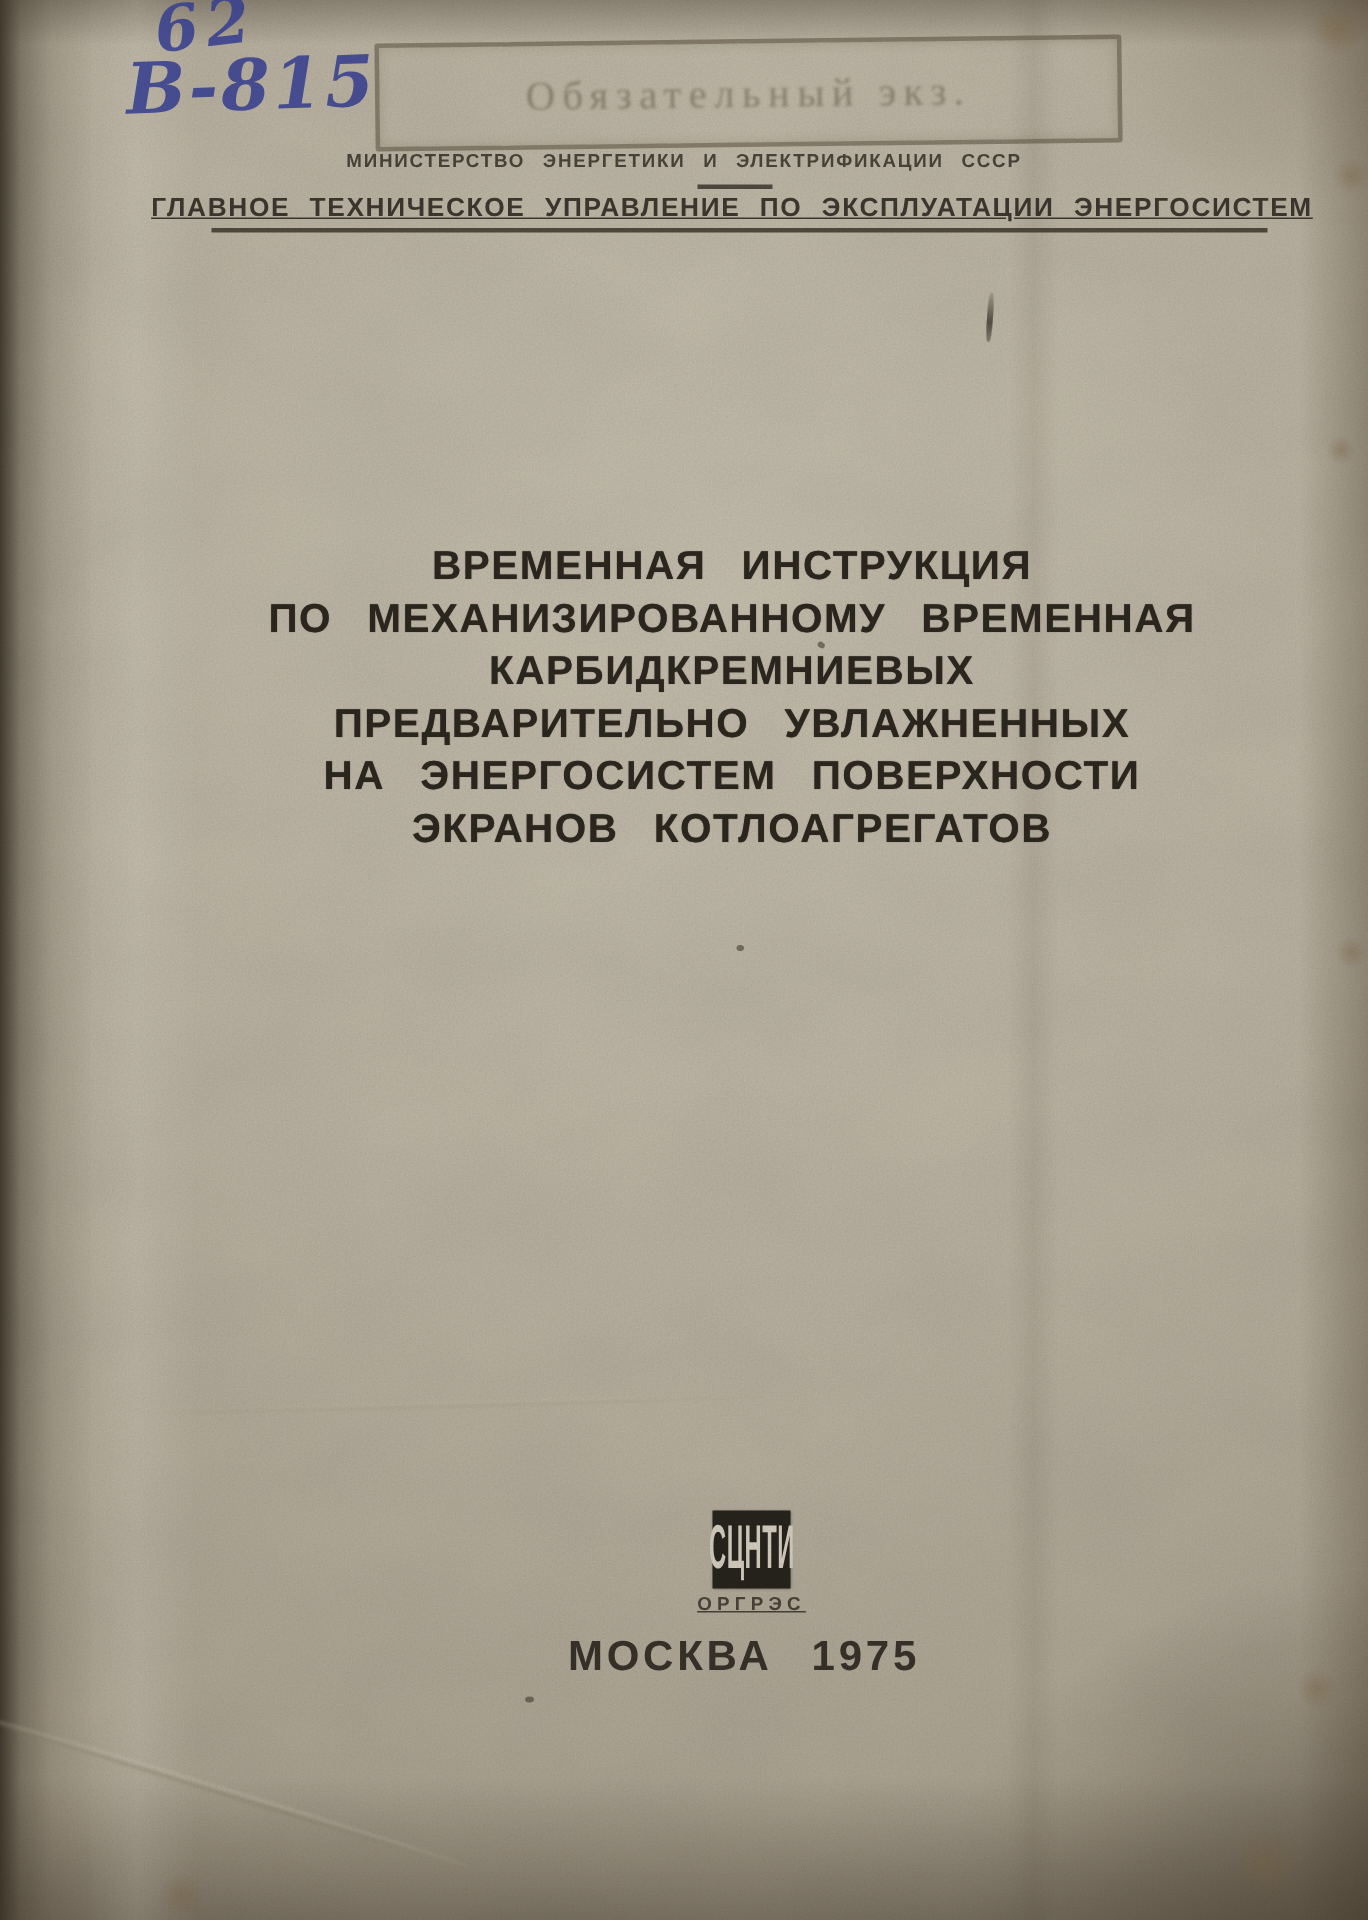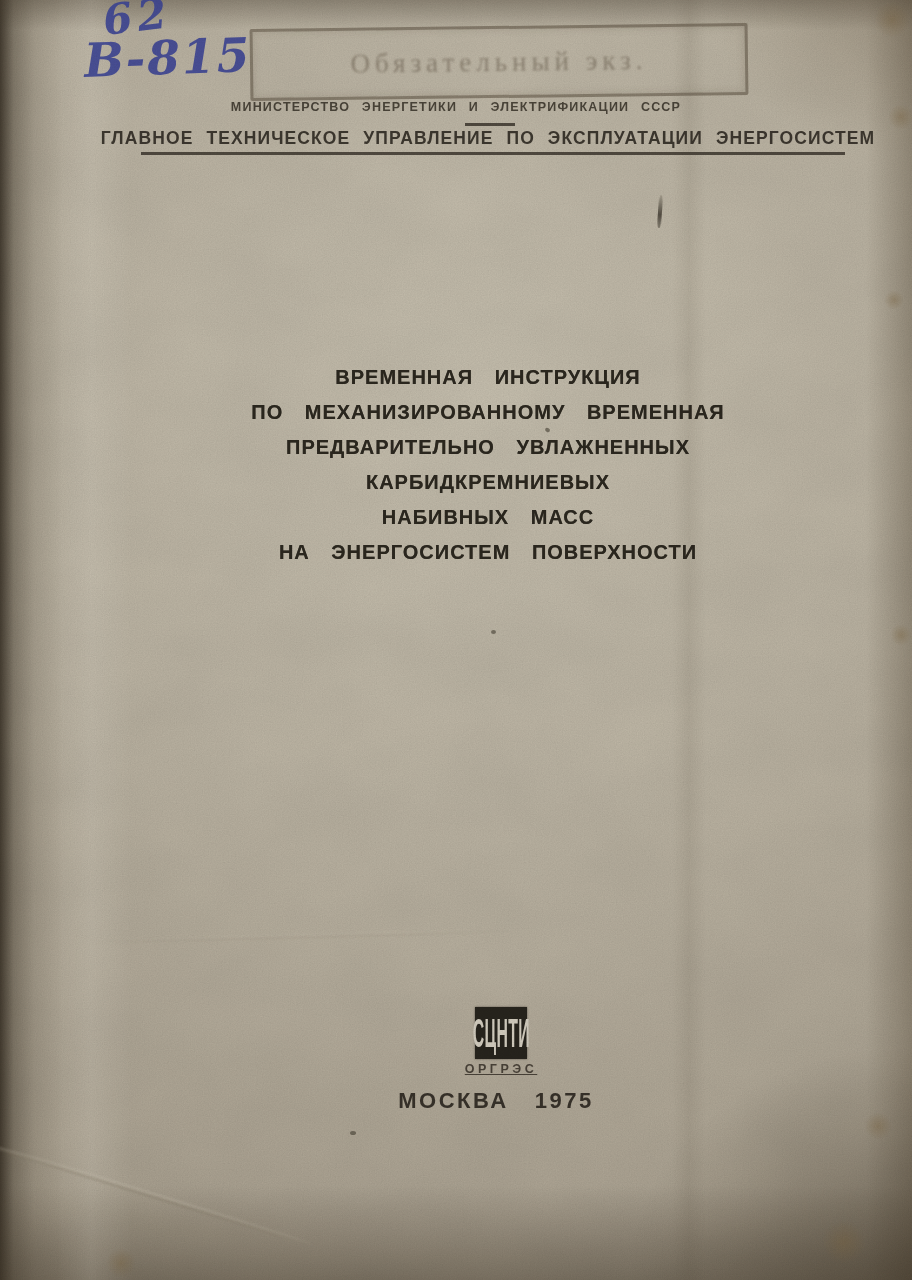--- a/index.html
+++ b/index.html
@@ -48,34 +48,34 @@
   .stamp-text{font-family:"Liberation Serif",serif;font-size:27px;
     color:rgba(88,75,58,.48);letter-spacing:5px;filter:blur(1.1px);white-space:nowrap;}
 
   .centered{position:absolute;left:0;width:100%;box-sizing:border-box;text-align:center;}
   .ministry{top:100px;font-size:12.5px;font-weight:bold;
     letter-spacing:1.2px;word-spacing:7px;color:rgba(58,52,42,.88);}
   .rule{position:absolute;background:rgba(52,46,38,.8);}
   .rule-short{top:123px;left:465px;width:50px;height:3px;}
   .rule-long{top:152px;left:141px;width:704px;height:3px;}
   .department{top:128px;padding-left:64px;font-size:17.5px;font-weight:bold;
-    letter-spacing:1.1px;word-spacing:7px;color:rgba(50,45,37,.92);white-space:nowrap;}
+    letter-spacing:1.1px;word-spacing:7px;color:rgba(50,45,37,.92);white-space:nowrap;text-decoration:underline;}
 
   .title{top:360px;padding-left:64px;color:rgba(42,38,30,.95);font-weight:bold;}
-  .title-line{font-size:20px;line-height:35px;letter-spacing:1px;word-spacing:15px;
+  .title-line{font-size:27px;line-height:35px;letter-spacing:1px;word-spacing:15px;
     white-space:nowrap;text-shadow:0 0 .6px rgba(42,38,30,.75);}
 
   .logo-box{position:absolute;left:475px;top:1007px;width:52px;height:52px;
     background:#27241d;display:flex;align-items:center;justify-content:center;
     box-shadow:0 0 2px rgba(38,35,28,.6);}
   .logo-text{color:#d6d0c2;font-weight:bold;font-size:24px;letter-spacing:.5px;
     transform:scale(.66,1.72);white-space:nowrap;}
   .logo-sub{top:1062px;padding-left:90px;font-size:12.5px;font-weight:bold;
     letter-spacing:3.5px;color:rgba(55,48,40,.85);text-decoration:underline;}
-  .imprint{top:1088px;padding-left:80px;font-size:22px;font-weight:bold;
+  .imprint{top:1088px;padding-left:80px;font-size:28px;font-weight:bold;
     letter-spacing:2.5px;color:rgba(46,41,33,.93);}
   .imprint .gap{display:inline-block;width:26px;}
 
   .pen-mark{position:absolute;left:658px;top:195px;width:4px;height:33px;
     transform:rotate(4deg);border-radius:40%;filter:blur(.3px);
     background:linear-gradient(180deg, rgba(80,72,58,.2), rgba(60,54,44,.8) 60%, rgba(60,54,44,.45));}
   .speck{position:absolute;background:rgba(58,52,40,.55);border-radius:50%;}
   .speck-1{left:491px;top:630px;width:5px;height:4px;}
   .speck-2{left:350px;top:1131px;width:6px;height:4px;}
   .speck-3{left:545px;top:428px;width:5px;height:4px;transform:rotate(30deg);}
@@ -111,24 +111,24 @@
   </div>
 
   <div class="centered ministry">МИНИСТЕРСТВО ЭНЕРГЕТИКИ И ЭЛЕКТРИФИКАЦИИ СССР</div>
   <div class="rule rule-short"></div>
   <div class="centered department">ГЛАВНОЕ ТЕХНИЧЕСКОЕ УПРАВЛЕНИЕ ПО ЭКСПЛУАТАЦИИ ЭНЕРГОСИСТЕМ</div>
   <div class="rule rule-long"></div>
 
   <div class="centered title">
     <div class="title-line">ВРЕМЕННАЯ ИНСТРУКЦИЯ</div>
     <div class="title-line">ПО МЕХАНИЗИРОВАННОМУ ВРЕМЕННАЯ</div>
+    <div class="title-line">КАРБИДКРЕМНИЕВЫХ</div>
     <div class="title-line">ПРЕДВАРИТЕЛЬНО УВЛАЖНЕННЫХ</div>
-    <div class="title-line">КАРБИДКРЕМНИЕВЫХ</div>
-    <div class="title-line">НАБИВНЫХ МАСС</div>
     <div class="title-line">НА ЭНЕРГОСИСТЕМ ПОВЕРХНОСТИ</div>
+    <div class="title-line">ЭКРАНОВ КОТЛОАГРЕГАТОВ</div>
   </div>
 
   <div class="logo-box">
     <span class="logo-text">СЦНТИ</span>
   </div>
   <div class="centered logo-sub">ОРГРЭС</div>
   <div class="centered imprint">
     <span>МОСКВА</span><span class="gap"></span><span>1975</span>
   </div>
 

